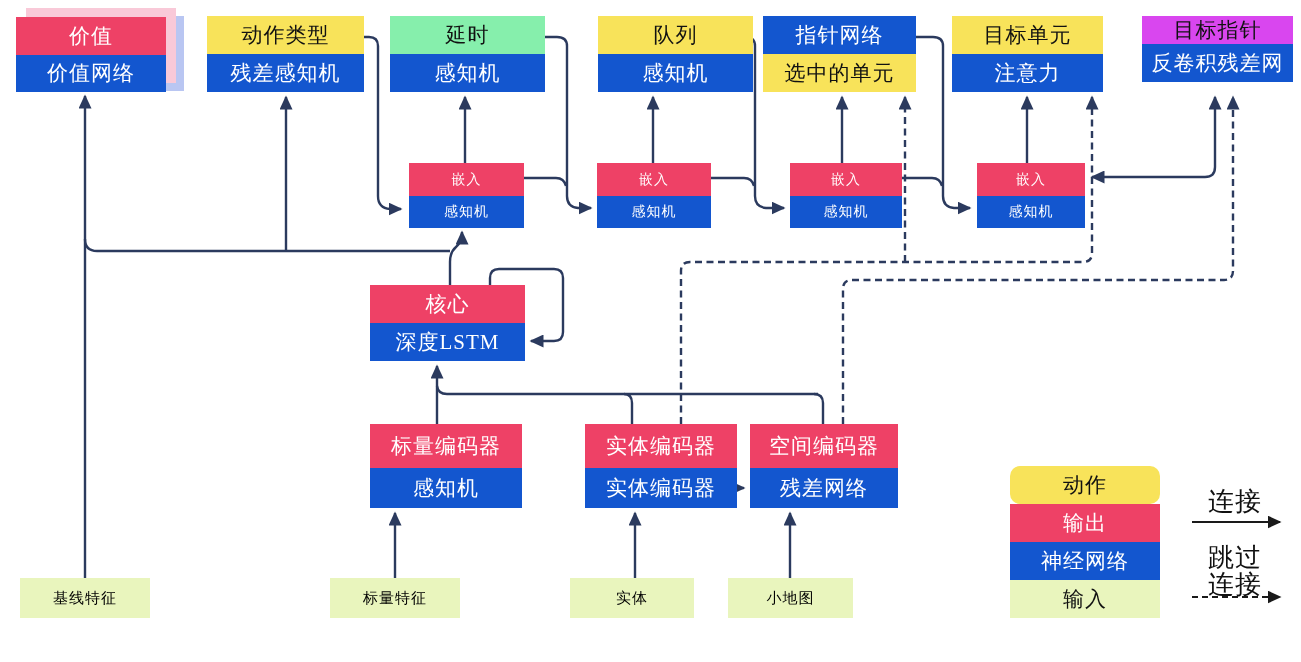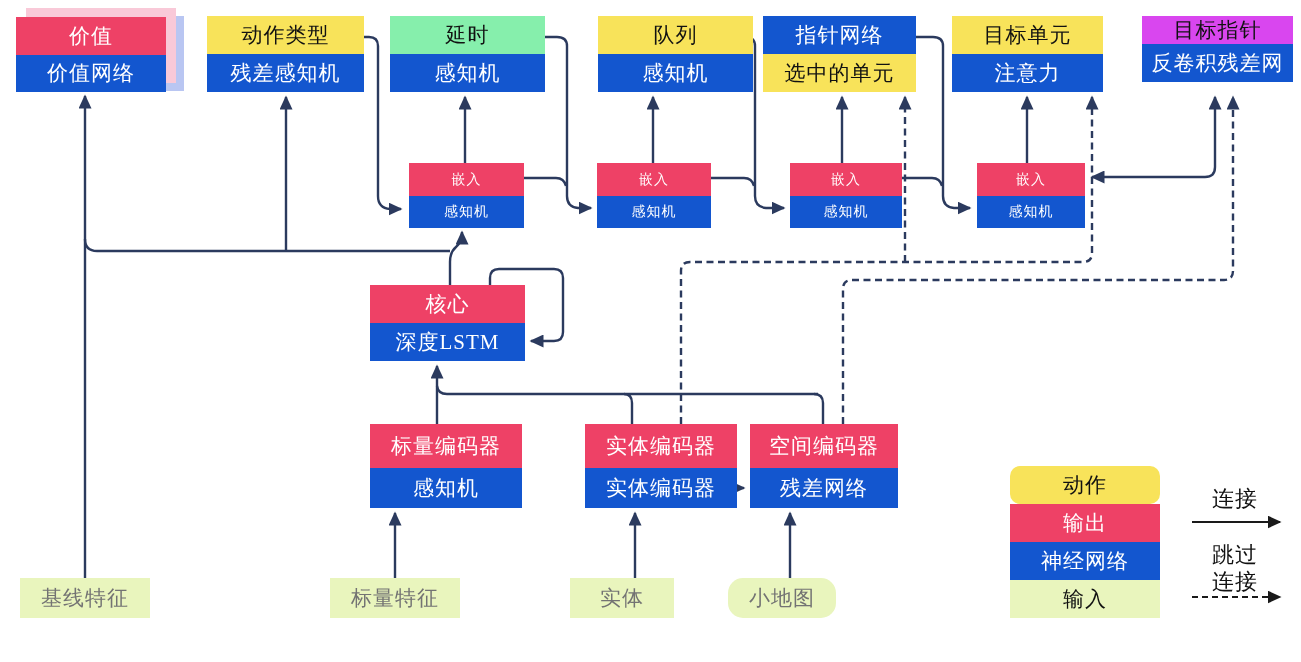--- a/index.html
+++ b/index.html
@@ -7,22 +7,22 @@
     position:relative;width:1301px;height:662px;background:#ffffff;overflow:hidden;
     font-family:"Liberation Serif","DejaVu Serif",serif;
   }
   .nbox{position:absolute;display:flex;flex-direction:column;z-index:3;}
   .part{display:flex;align-items:center;justify-content:center;
         font-size:21px;letter-spacing:1px;line-height:1;white-space:nowrap;}
   .t-white{color:#ffffff;}
   .t-dark{color:#111111;}
   .shadow-layer{position:absolute;z-index:1;}
   .green-box{position:absolute;display:flex;align-items:center;justify-content:center;
-        font-size:21px;color:#737373;letter-spacing:1px;z-index:3;}
-  .legend-label{position:absolute;font-size:22px;color:#111;text-align:center;z-index:3;letter-spacing:1px;}
+        font-size:15px;color:#000000;letter-spacing:1px;z-index:3;}
+  .legend-label{position:absolute;font-size:26px;color:#111;text-align:center;z-index:3;letter-spacing:1px;}
   svg.wires{position:absolute;left:0;top:0;z-index:2;pointer-events:none;}
   .emb .part{font-size:14px;}
   .enc .part{font-size:21px;}
 </style>
 </head>
 <body>
 
 <div id="canvas">
 
   <div class="shadow-layer" style="left: 34px; top: 16px; width: 150px; height: 75px; background: rgb(185, 198, 242);"></div>
@@ -87,22 +87,22 @@
     <div class="part t-white" style="height: 44px; background: rgb(238, 65, 102);">实体编码器</div>
     <div class="part t-white" style="height: 40px; background: rgb(19, 86, 207);">实体编码器</div>
   </div>
   <div class="nbox enc" style="left:750px;top:424px;width:148px;">
     <div class="part t-white" style="height: 44px; background: rgb(238, 65, 102);">空间编码器</div>
     <div class="part t-white" style="height: 40px; background: rgb(19, 86, 207);">残差网络</div>
   </div>
 
   <div class="green-box" style="left: 20px; top: 578px; width: 130px; height: 40px; background: rgb(233, 245, 189);">基线特征</div>
   <div class="green-box" style="left: 330px; top: 578px; width: 130px; height: 40px; background: rgb(233, 245, 189);">标量特征</div>
-  <div class="green-box" style="left: 570px; top: 578px; width: 104px; height: 40px; background: rgb(233, 245, 189);">实体</div>
-  <div class="green-box" style="left: 728px; top: 578px; width: 108px; height: 40px; background: rgb(233, 245, 189); border-radius: 15px;">小地图</div>
+  <div class="green-box" style="left: 570px; top: 578px; width: 124px; height: 40px; background: rgb(233, 245, 189);">实体</div>
+  <div class="green-box" style="left: 728px; top: 578px; width: 125px; height: 40px; background: rgb(233, 245, 189);">小地图</div>
 
   <div class="nbox" style="left:1010px;top:466px;width:150px;">
     <div class="part t-dark" style="height: 38px; background: rgb(248, 227, 90); border-radius: 10px;">动作</div>
     <div class="part t-white" style="height: 38px; background: rgb(238, 65, 102);">输出</div>
     <div class="part t-white" style="height: 38px; background: rgb(19, 86, 207);">神经网络</div>
     <div class="part t-dark" style="height: 38px; background: rgb(233, 245, 189);">输入</div>
   </div>
   <div class="legend-label" style="left:1185px;top:484px;width:100px;">连接</div>
   <div class="legend-label" style="left:1185px;top:540px;width:100px;">跳过</div>
   <div class="legend-label" style="left:1185px;top:567px;width:100px;">连接</div>

